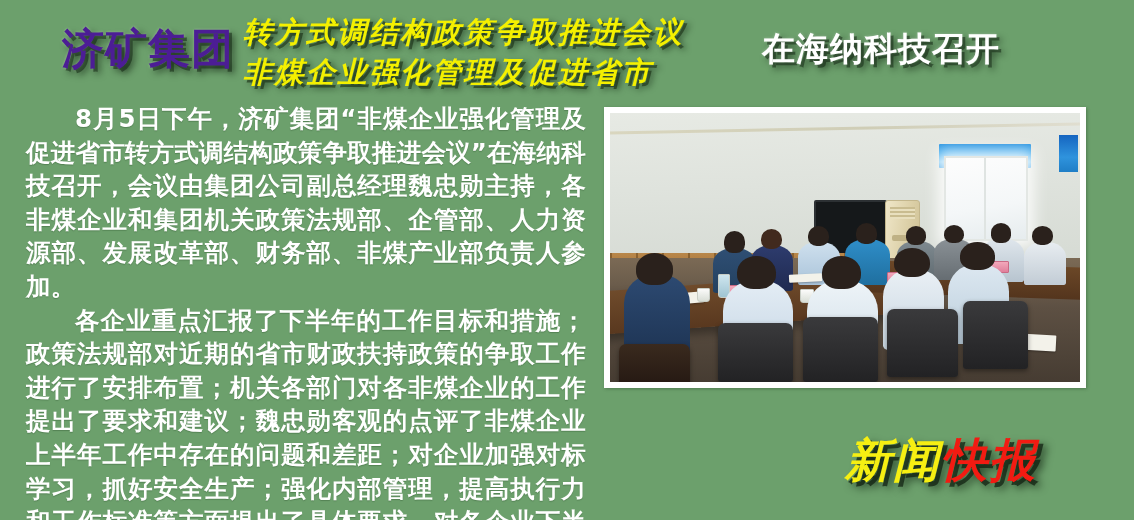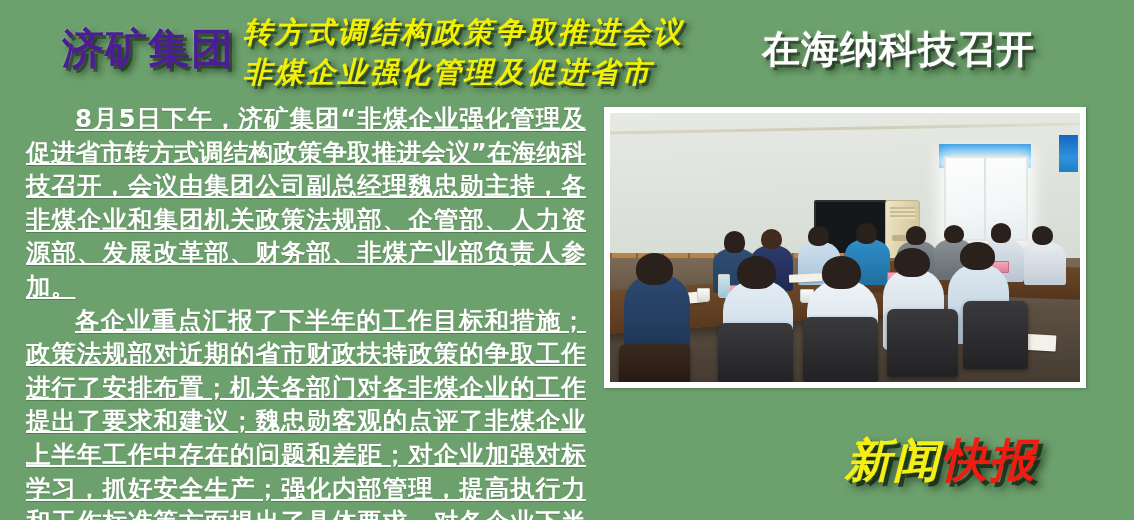--- a/index.html
+++ b/index.html
@@ -63,21 +63,21 @@
     white-space: nowrap;
     text-shadow:
        3px 3px 0 rgba(25,45,20,.6),
        5px 4px 6px rgba(10,25,10,.6);
   }
 
   .venue-name {
     position: absolute;
     left: 762px;
     top: 20px;
-    font-size: 38px;
+    font-size: 33px;
     line-height: 58px;
     font-weight: bold;
     color: #ffffff;
     letter-spacing: 1px;
     white-space: nowrap;
     text-shadow:
        3px 3px 0 rgba(20,40,20,.55),
        5px 5px 7px rgba(10,25,10,.65),
        0 0 3px rgba(255,255,255,.35);
   }
@@ -93,21 +93,20 @@
     margin: 0;
     color: #ffffff;
     font-size: 24.5px;
     line-height: 33.6px;
     font-weight: bold;
     text-align: justify;
     text-align-last: left;
     text-indent: 2em;
     letter-spacing: 0.2px;
     text-shadow: 0 1px 1px rgba(40,75,40,.35);
-    text-decoration: underline;
   }
 
   
   #photo-frame {
     position: absolute;
     left: 604px;
     top: 107px;
     width: 482px;
     height: 281px;
     background: #ffffff;

